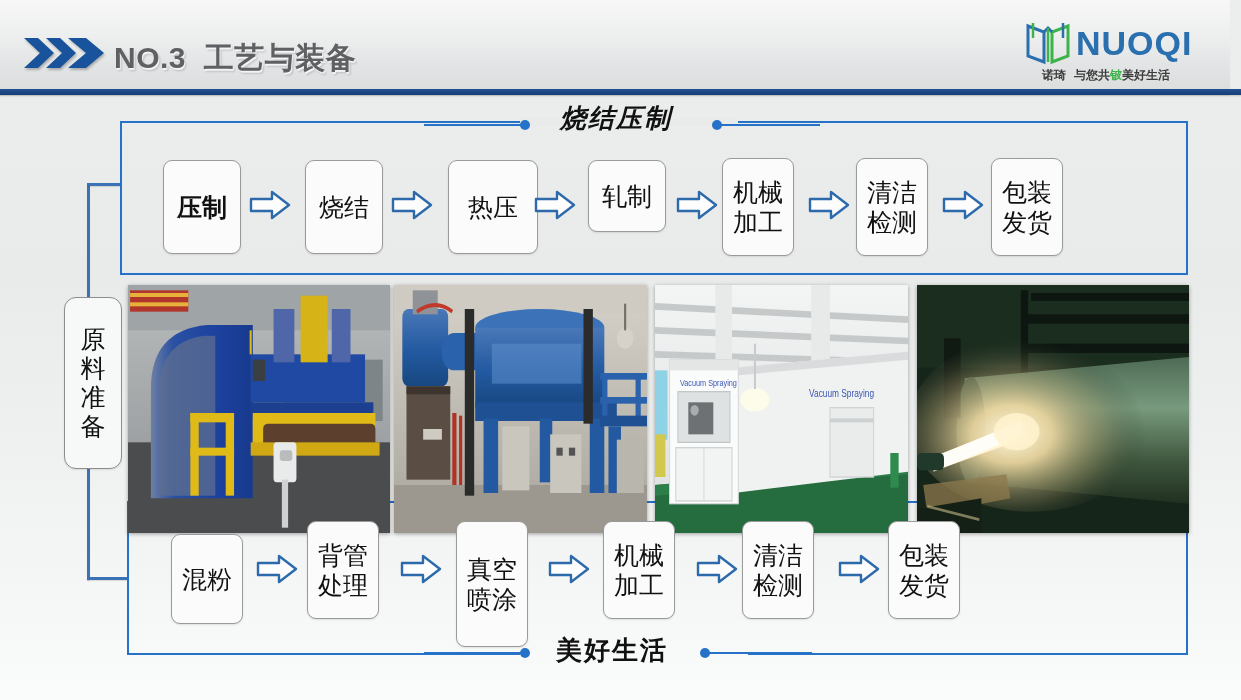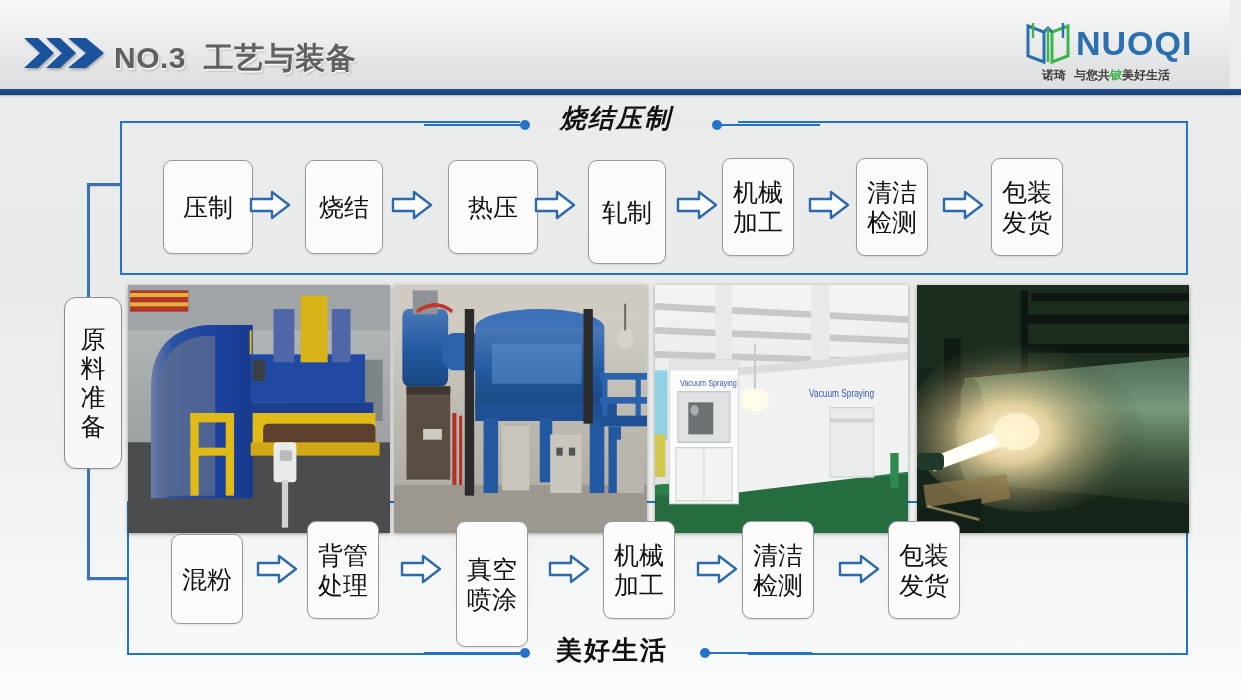--- a/index.html
+++ b/index.html
@@ -186,21 +186,21 @@
 <div class="cap-dot" style="left:700px; top:648px;"></div>
 <div class="cap-line" style="left:708px; top:652px; width:104px;"></div>
 
 <div id="raw-box">
   <span>原</span>
   <span>料</span>
   <span>准</span>
   <span>备</span>
 </div>
 
-<div class="pbox" style="left:163px; top:160px; width:90px; height:94px;">
+<div class="pbox" style="left:163px; top:160px; width:78px; height:94px;font-weight:bold;">
   <span>压制</span>
 </div>
 <div class="arrow" style="left:249px; top:190px;">
   <svg width="42" height="30" viewBox="0 0 42 30">
       <polygon points="2,9 23,9 23,2 40,15 23,28 23,21 2,21" fill="#fdfdfd" stroke="#2d6aab" stroke-width="2.4" stroke-linejoin="round"></polygon>
     </svg>
 </div>
 
 <div class="pbox" style="left:305px; top:160px; width:78px; height:94px;">
   <span>烧结</span>
@@ -213,21 +213,21 @@
 
 <div class="pbox" style="left:448px; top:160px; width:90px; height:94px;">
   <span>热压</span>
 </div>
 <div class="arrow" style="left:534px; top:190px;">
   <svg width="42" height="30" viewBox="0 0 42 30">
       <polygon points="2,9 23,9 23,2 40,15 23,28 23,21 2,21" fill="#fdfdfd" stroke="#2d6aab" stroke-width="2.4" stroke-linejoin="round"></polygon>
     </svg>
 </div>
 
-<div class="pbox" style="left:588px; top:160px; width:78px; height:104px;">
+<div class="pbox" style="left:588px; top:160px; width:78px; height:72px;">
   <span>轧制</span>
 </div>
 <div class="arrow" style="left:676px; top:190px;">
   <svg width="42" height="30" viewBox="0 0 42 30">
       <polygon points="2,9 23,9 23,2 40,15 23,28 23,21 2,21" fill="#fdfdfd" stroke="#2d6aab" stroke-width="2.4" stroke-linejoin="round"></polygon>
     </svg>
 </div>
 
 <div class="pbox" style="left:722px; top:158px; width:72px; height:98px;">
   <span>机械</span>

